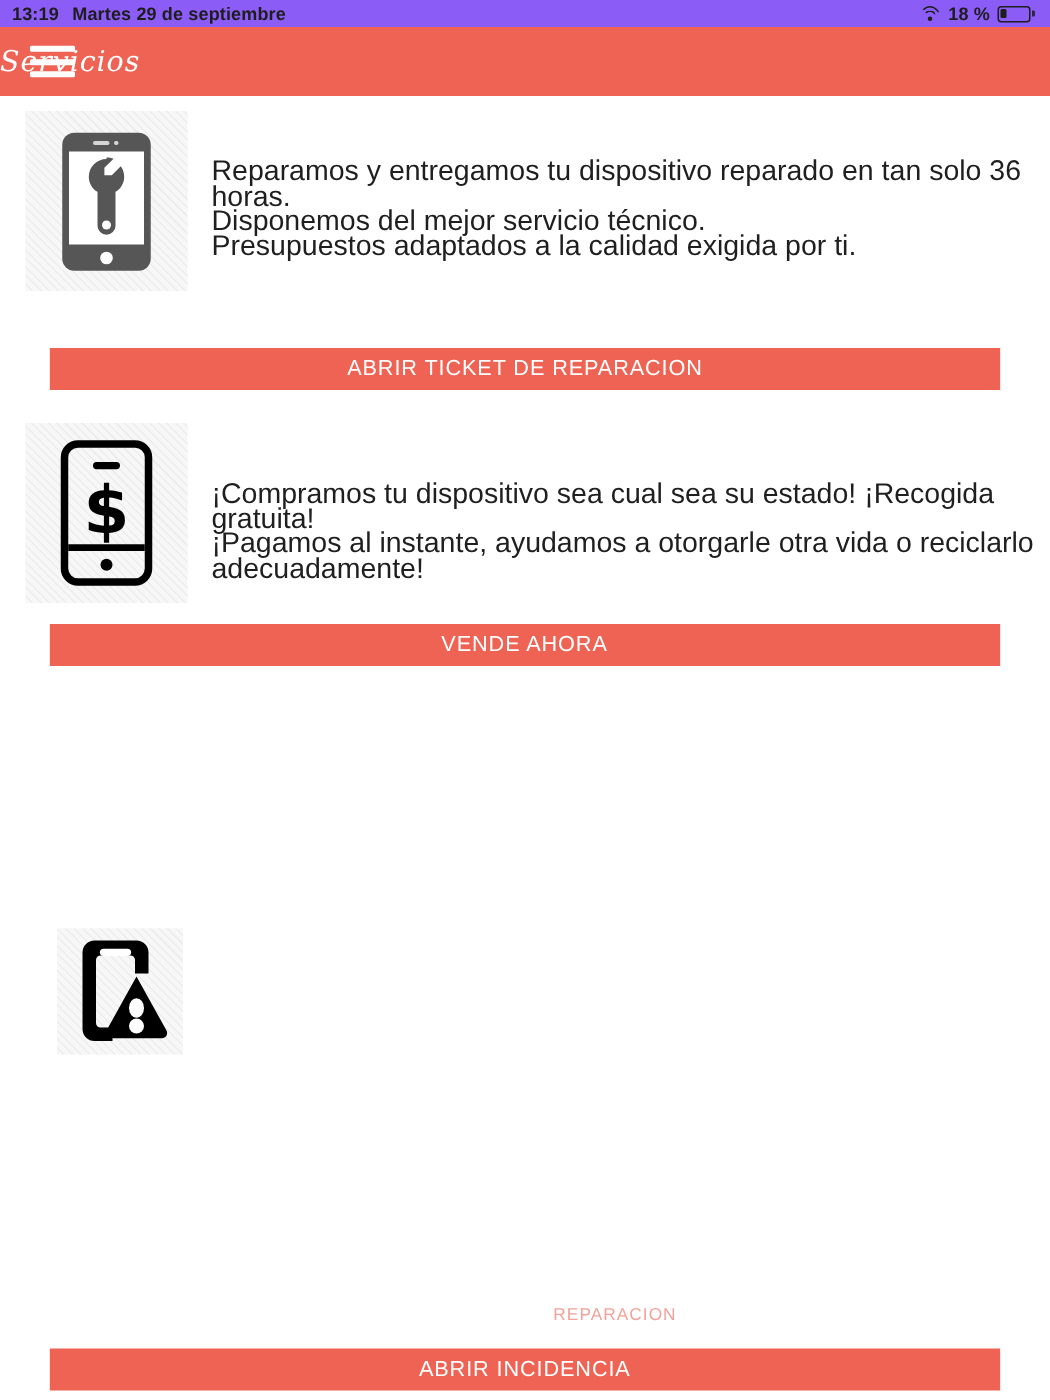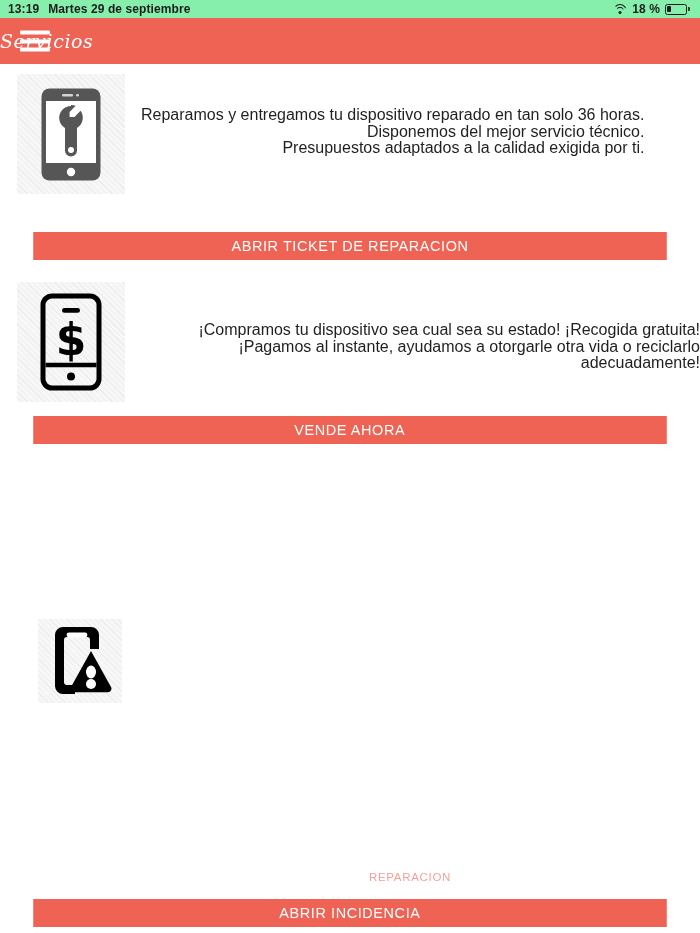--- a/index.html
+++ b/index.html
@@ -11,21 +11,21 @@
     height: 933px;
     background: #ffffff;
     font-family: "Liberation Sans", sans-serif;
     overflow: hidden;
     position: relative;
   }
 
   
   .status-bar {
     height: 18px;
-    background: #86efac;
+    background: #8b5cf6;
     display: flex;
     align-items: center;
     justify-content: space-between;
     padding: 0 10px 0 8px;
     box-sizing: border-box;
     color: #1d1d1d;
     font-size: 12px;
     font-weight: bold;
     letter-spacing: 0.1px;
   }
@@ -155,24 +155,23 @@
   .thumb.small {
     width: 84px;
     height: 84px;
     margin-left: 38px;
   }
 
   .blurb {
     margin-left: 16px;
     padding-top: 33px;
     color: #1f1f1f;
-    font-size: 16px;
+    font-size: 19px;
     line-height: 16.5px;
     white-space: pre-line;
-    text-align: right;
   }
   .blurb.b2 { padding-top: 40px; }
   .blurb.b3 { padding-top: 22px; margin-left: 10px; }
 
   .link-row {
     text-align: center;
     color: #f2a29a;
     font-size: 11.5px;
     letter-spacing: 0.7px;
   }

